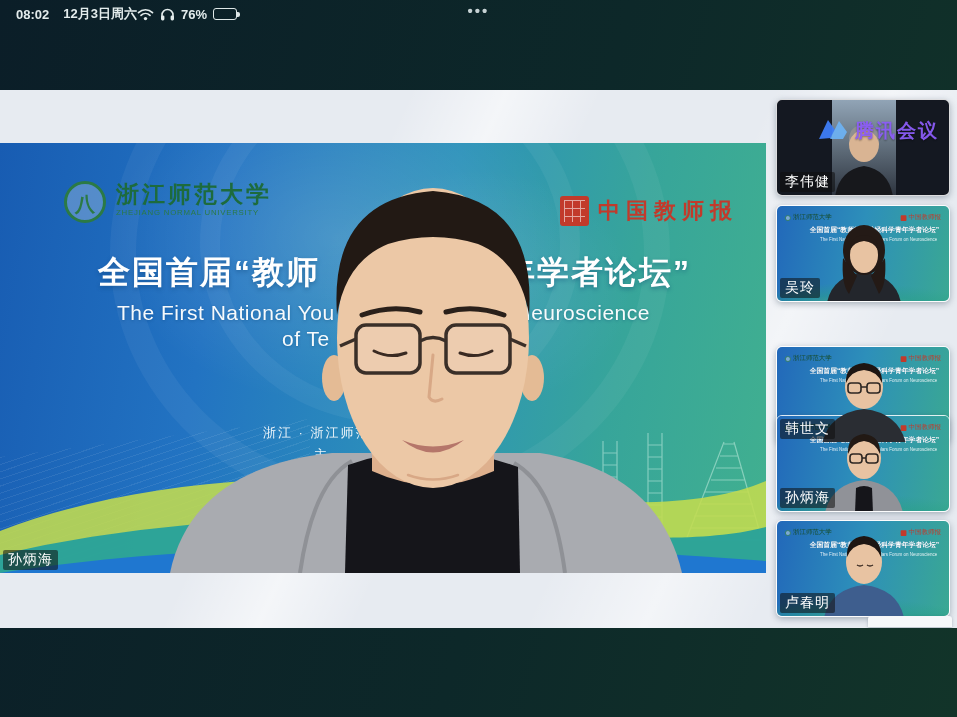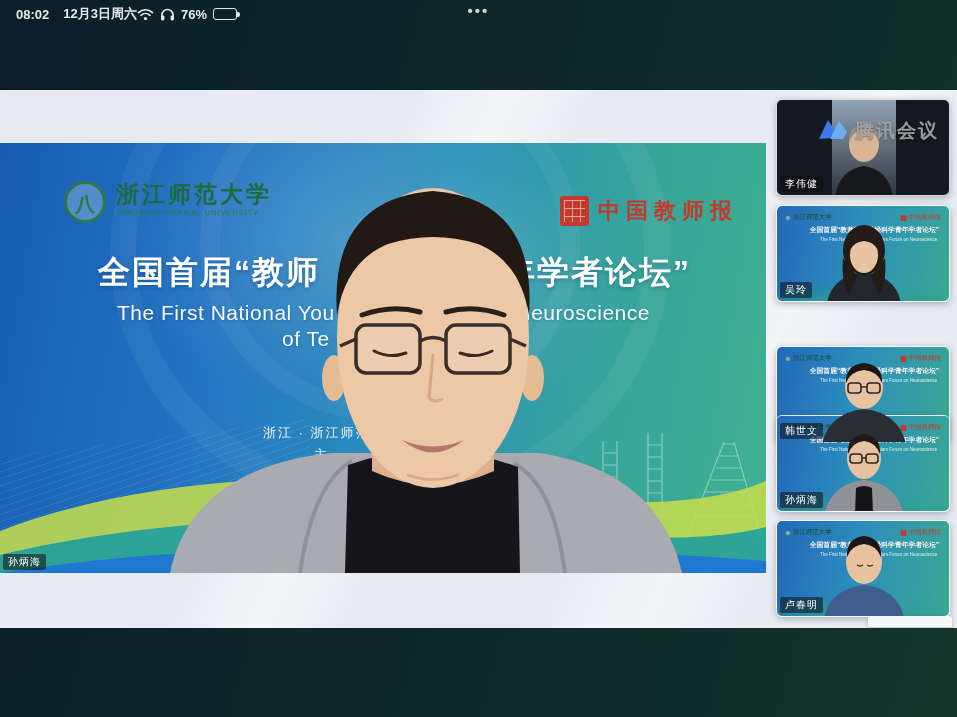--- a/index.html
+++ b/index.html
@@ -79,21 +79,21 @@
   .en-l1b { left:497px; top:158px; }
   .en-l2 { left:246px; top:184px;margin-left:36px; }
   .venue { position:absolute; left:263px; top:281px; color:rgba(255,255,255,.92);
            font-size:13px; letter-spacing:2px; white-space:nowrap; }
   .host { position:absolute; left:314px; top:303px; color:rgba(255,255,255,.92);
           font-size:13px; }
 
   svg.deco, svg.person-main { position:absolute; left:0; top:0; }
 
   .name-tag { position:absolute; left:3px; bottom:3px; background:rgba(15,15,15,.55);
-              color:#fff; font-size:10px; padding:1px 5px; border-radius:2px;
+              color:#fff; font-size:14px; padding:1px 5px; border-radius:2px;
               letter-spacing:1px; z-index:5; }
 
   
   .thumb { position:absolute; left:776px; width:174px; height:97px; border-radius:6px;
            overflow:hidden; border:1px solid rgba(255,255,255,.85);
            box-shadow:0 2px 6px rgba(40,60,80,.35); }
   .t-1 { top:9px;  background:#141821; }
   .t-2 { top:115px; } .t-3 { top:220px;margin-top:36px; } .t-4 { top:325px; } .t-5 { top:430px; }
 
   .mini-slide { position:absolute; inset:0;
@@ -114,21 +114,21 @@
                 text-shadow:0 1px 1px rgba(10,60,110,.5); }
   .mini-sub { position:absolute; left:0; right:0; top:31px; text-align:center;
               color:rgba(255,255,255,.85); font-size:9px; transform:scale(.5);
               transform-origin:center top; white-space:nowrap; z-index:2; }
   .mini-person { position:absolute; left:0; top:0; z-index:3; }
 
   .t1-strip { position:absolute; left:55px; width:64px; top:0; bottom:0;
               background:linear-gradient(#91a4b6 0%,#5b6875 55%,#2e3540 100%); }
   .watermark { position:absolute; left:40px; top:17px; display:flex; gap:6px;
                align-items:center; z-index:4; opacity:.95; }
-  .watermark-text { color:#a3a3a3; font-size:19px; font-weight:bold; letter-spacing:2px;
+  .watermark-text { color:#8b5cf6; font-size:19px; font-weight:bold; letter-spacing:2px;
                     text-shadow:0 1px 2px rgba(0,0,0,.4); white-space:nowrap; }
 
   .thumb-peek { position:absolute; left:868px; top:526px; width:84px; height:11px;
                 background:#f6f8fa; border-radius:3px 3px 0 0;
                 box-shadow:0 1px 3px rgba(40,60,80,.3); }
 </style>
 </head>
 <body>
 
 <div class="stage">

